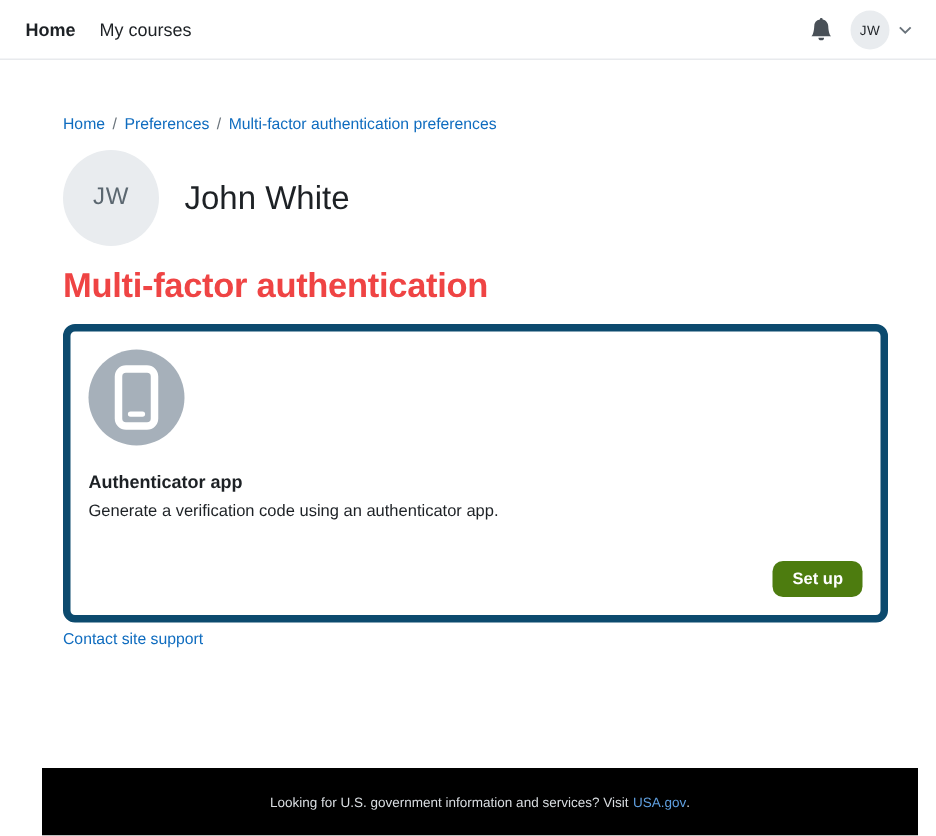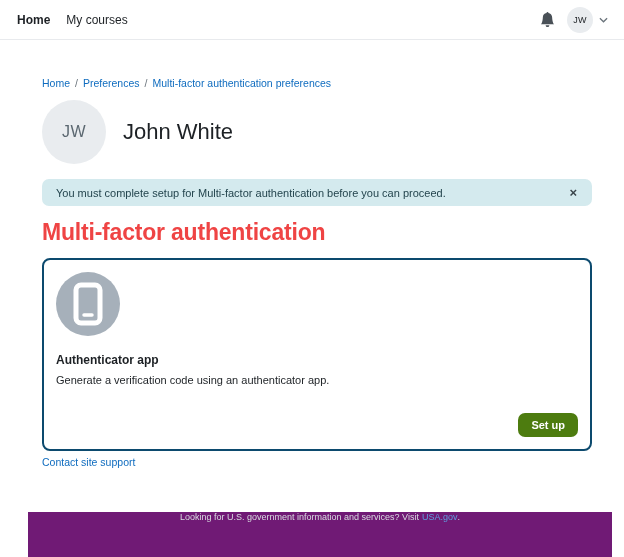--- a/index.html
+++ b/index.html
@@ -71,21 +71,21 @@
     background:none; border:none;
     cursor:pointer;
     padding:0 1px;
   }
   
   .page-title { margin-top:13px; font-size:23px; font-weight:700; color:#ef4444; letter-spacing:-0.2px; }
   .page-desc { margin-top:7px; font-size:11px; color:#1d2125; }
   
   .card {
     margin-top:12px;
-    border:2px solid #0c4a6e;
+    border:5px solid #0c4a6e;
     border-radius:8px;
     padding:12px;
     background:#fff;
   }
   .factor-icon-circle {
     width:64px; height:64px; border-radius:50%;
     background:#a6b0ba;
     display:flex; align-items:center; justify-content:center;
   }
   .factor-title { margin-top:17px; font-size:12px; font-weight:700; color:#1d2125; }
@@ -104,22 +104,22 @@
     margin-top:5px;
     font-size:10.5px;
     color:#0f6cbf;
     text-decoration:none;
     cursor:pointer;
   }
   
   .footer {
     position:absolute;
     left:28px; right:12px; top:512px; bottom:0;
-    background:#701a75;
-    display:flex; justify-content:center;
+    background:#000000;
+    display:flex; align-items:center; justify-content:center;
     font-size:9px;
     color:#d9dde1;
   }
   .footer a { color:#5f9fdf; text-decoration:none; margin-left:3px; cursor:pointer; }
 </style>
 </head>
 <body>
 
 <nav class="navbar">
   <a class="nav-link active">Home</a>
@@ -143,24 +143,20 @@
 
   <div class="breadcrumb">
     <a>Home</a><span class="sep">/</span><a>Preferences</a><span class="sep">/</span><a>Multi-factor authentication preferences</a>
   </div>
 
   <div class="page-header">
     <div class="avatar-lg">JW</div>
     <h1 class="user-name">John White</h1>
   </div>
 
-  <div class="alert">
-    <span>You must complete setup for Multi-factor authentication before you can proceed.</span>
-    <button class="alert-close">×</button>
-  </div>
 
   <h2 class="page-title">Multi-factor authentication</h2>
 
   <div class="card">
     <div class="factor-icon-circle">
       <svg width="64" height="64" viewBox="0 0 64 64">
         <rect x="20" y="13" width="24" height="38" rx="5" fill="none" stroke="#ffffff" stroke-width="5"></rect>
         <line x1="28" y1="43" x2="36" y2="43" stroke="#ffffff" stroke-width="3.5" stroke-linecap="round"></line>
       </svg>
     </div>

